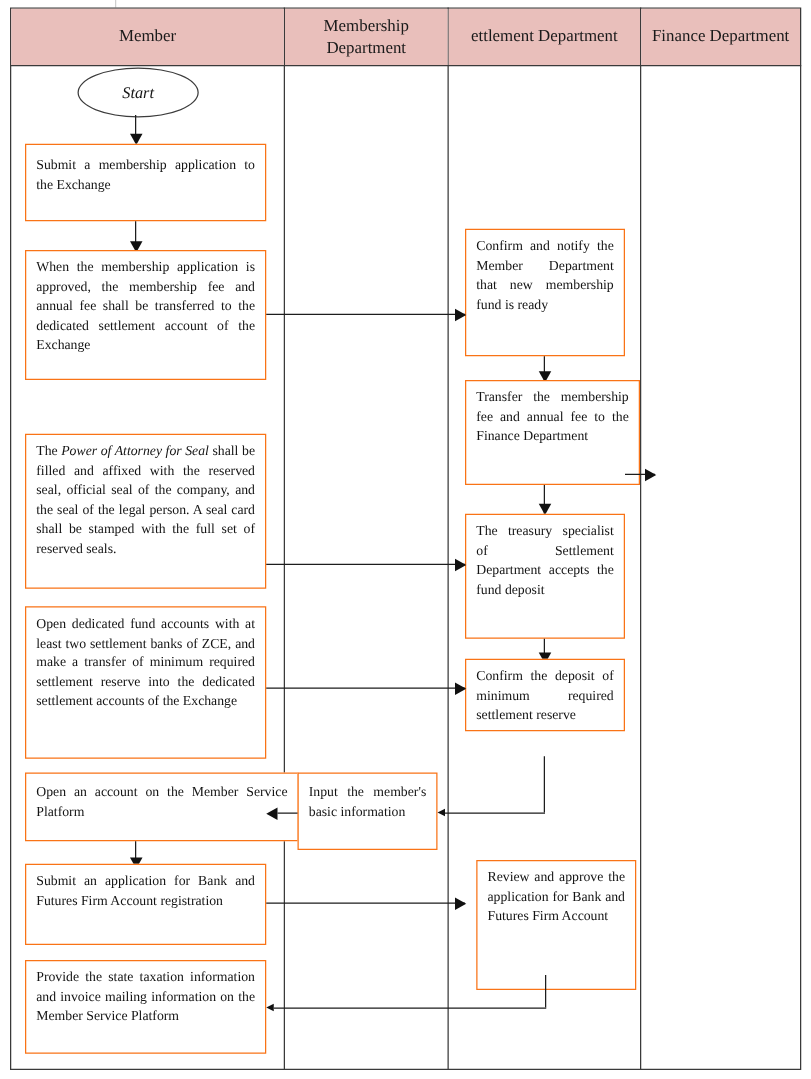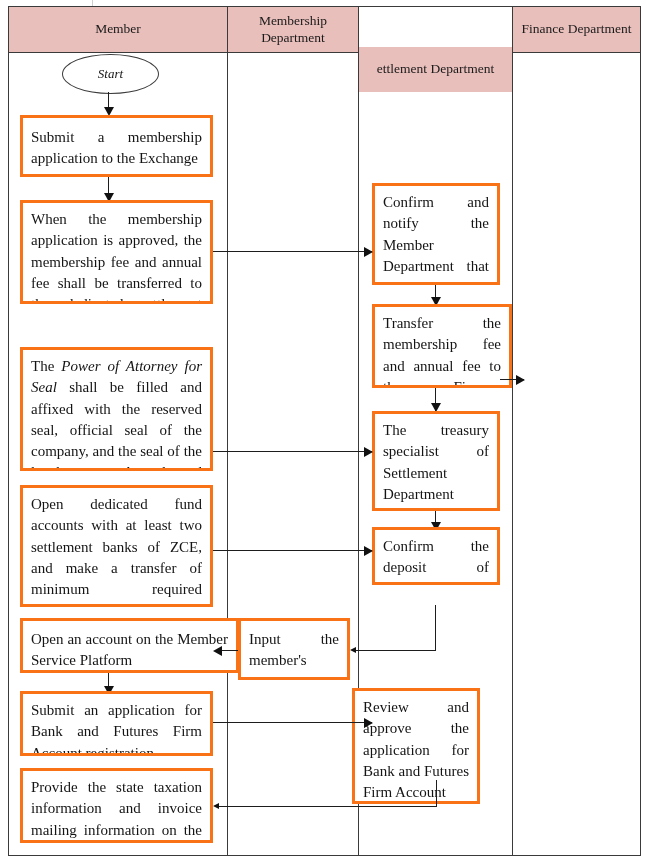--- a/index.html
+++ b/index.html
@@ -9,22 +9,22 @@
   
   .frame{position:absolute;left:8px;top:6px;width:633px;height:850px;border:1px solid #3a3a3a;box-sizing:border-box;}
   .lane-div{position:absolute;top:6px;width:1px;background:#3a3a3a;height:850px;}
   .hdr-rule{position:absolute;left:8px;top:52px;width:633px;height:1px;background:#3a3a3a;}
 
   .hdr{position:absolute;top:7px;height:45px;background:#e9bfbb;
        display:flex;align-items:center;justify-content:center;text-align:center;
        font-size:13.5px;color:#1a1a1a;line-height:1.25;box-sizing:border-box;}
 
   
-  .box{position:absolute;border:3px solid #f97316;background:#fff;box-sizing:border-box;
-       font-size:15px;line-height:1.42;color:#141414;text-align:justify;
+  .box{position:absolute;border:1px solid #f97316;background:#fff;box-sizing:border-box;
+       font-size:11px;line-height:1.42;color:#141414;text-align:justify;
        padding:6px 8px 4px 8px;overflow:hidden;}
   .box .stretch{display:block;text-align:justify;}
 
   .term{position:absolute;border:1.3px solid #3c3c3c;border-radius:50%;background:#fff;
         display:flex;align-items:center;justify-content:center;font-size:13px;color:#141414;}
 
   
   .ln{position:absolute;background:#1d1d1d;}
   .lnv{width:1px;}
   .lnh{height:1px;}
@@ -48,21 +48,21 @@
   <div class="lane-div" style="left:227px;"></div>
   <div class="lane-div" style="left:358px;"></div>
   <div class="lane-div" style="left:512px;"></div>
 
   <div class="hdr" style="left:9px;width:218px;">
       <span>Member</span>
     </div>
   <div class="hdr" style="left:228px;width:130px;">
       <span>Membership Department</span>
     </div>
-  <div class="hdr" style="left:359px;width:153px;margin-top:40px;">
+  <div class="hdr" style="left:359px;width:153px;">
       <span>ettlement Department</span>
     </div>
   <div class="hdr" style="left:513px;width:127px;">
       <span>Finance Department</span>
     </div>
 
   <div class="term" style="left:62px;top:54px;width:95px;height:38px;font-style:italic;">
     <span>Start</span>
   </div>
   <div class="ln lnv" style="left:108px;top:92px;height:22px;"></div>
@@ -119,21 +119,21 @@
   <div class="box" style="left:372px;top:411px;width:128px;height:100px;">
     <span class="stretch">The treasury specialist of Settlement Department accepts the fund deposit</span>
   </div>
   <div class="ln lnv" style="left:435px;top:511px;height:18px;"></div>
   <div class="arr arr-d" style="left:431px;top:522px;"></div>
 
   <div class="box" style="left:372px;top:527px;width:128px;height:58px;">
     <span class="stretch">Confirm the deposit of minimum required settlement reserve</span>
   </div>
 
-  <div class="box" style="left:352px;top:688px;width:128px;height:116px;">
+  <div class="box" style="left:381px;top:688px;width:128px;height:104px;">
     <span class="stretch">Review and approve the application for Bank and Futures Firm Account</span>
   </div>
 
 
   <div class="ln lnh" style="left:213px;top:251px;width:159px;"></div>
   <div class="arr arr-r" style="left:364px;top:247px;"></div>
 
   <div class="ln lnh" style="left:500px;top:379px;width:24px;"></div>
   <div class="arr arr-r" style="left:516px;top:375px;"></div>
 

